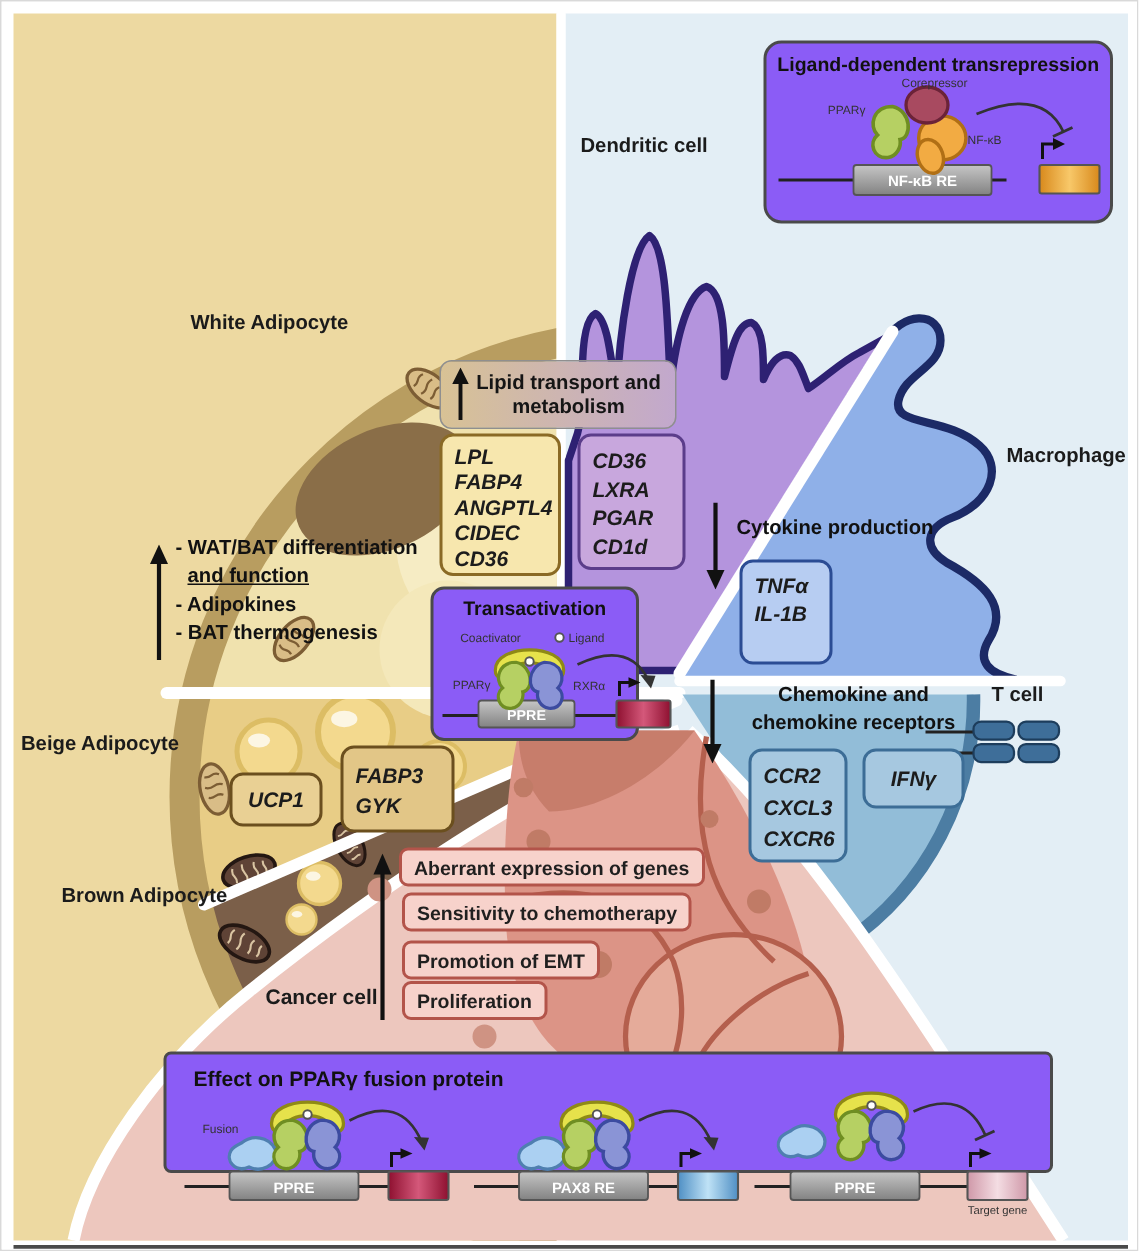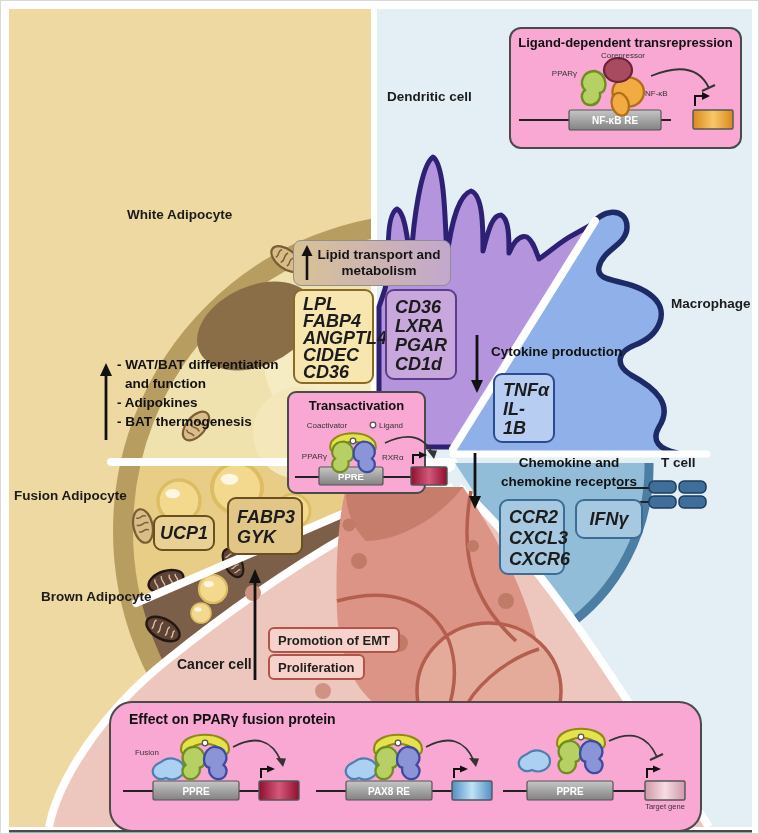--- a/index.html
+++ b/index.html
@@ -3,27 +3,27 @@
 <meta charset="utf-8">
 <style>
   html,body{margin:0;padding:0;background:#fff;}
   #fig{position:relative;width:759px;height:834px;background:#fff;overflow:hidden;
        font-family:"Liberation Sans",sans-serif;border:1px solid #d9d9d9;box-sizing:border-box;}
   .abs{position:absolute;}
   svg{display:block;}
   #bg{position:absolute;left:0;top:0;z-index:1;}
   .lbl{font-size:13.5px;font-weight:600;color:#1b1b1b;z-index:4;white-space:nowrap;}
   .genebox{z-index:4;border-radius:9px;font-style:italic;font-weight:700;color:#1c1c1c;
-           font-size:18px;padding:5px 8px;box-sizing:border-box;}
+           font-size:14px;padding:5px 8px;box-sizing:border-box;}
   .genebox div{line-height:17px;}
   .heading{font-size:13.5px;font-weight:600;color:#111;z-index:4;}
   .cancerbox{z-index:4;background:#f7d2cb;border:2px solid #b3544a;border-radius:6px;
              font-size:13px;font-weight:600;color:#201f1f;display:flex;align-items:center;
              padding:0 8px;box-sizing:border-box;white-space:nowrap;}
-  .panel{z-index:6;background:#f9a8d4;border:2px solid #4a4a4a;border-radius:12px;box-sizing:border-box;}
+  .panel{z-index:6;background:#8b5cf6;border:2px solid #4a4a4a;border-radius:12px;box-sizing:border-box;}
   .panel .ptitle{font-weight:700;color:#111;}
   .arrow-svg{z-index:4;}
   .smalltext{font:8px "Liberation Sans",sans-serif;fill:#333;}
 </style>
 </head>
 <body>
 
 <div id="fig">
 
   <svg id="bg" width="759" height="834" viewBox="0 0 759 834">
@@ -175,21 +175,21 @@
       <rect x="678" y="495" width="27" height="12" rx="5" fill="#3e6e99" stroke="#1d3d5c" stroke-width="1.5"></rect>
     </g>
 
     <rect x="8" y="829" width="743" height="2.5" fill="#4a4a4a"></rect>
   </svg>
 
   <div class="abs lbl" style="left:126px;top:206px;">White Adipocyte</div>
   <div class="abs lbl" style="left:386px;top:88px;">Dendritic cell</div>
   <div class="abs lbl" style="left:670px;top:295px;">Macrophage</div>
   <div class="abs lbl" style="left:660px;top:454px;">T cell</div>
-  <div class="abs lbl" style="left:13px;top:487px;">Fusion Adipocyte</div>
+  <div class="abs lbl" style="left:13px;top:487px;">Beige Adipocyte</div>
   <div class="abs lbl" style="left:40px;top:588px;">Brown Adipocyte</div>
   <div class="abs lbl" style="left:176px;top:655px;font-size:14px;">Cancer cell</div>
 
   <div class="abs" style="left:292px;top:239px;width:158px;height:46px;background:linear-gradient(90deg,#d8c295,#c2a8cd);
        border:1.5px solid #8f8f8f;border-radius:8px;z-index:4;display:flex;align-items:center;padding:2px 6px;box-sizing:border-box;">
     <svg width="14" height="36" viewBox="0 0 14 36">
       <line x1="7" y1="35" x2="7" y2="9" stroke="#111" stroke-width="2.6"></line>
       <polygon points="7,0 1.5,11 12.5,11" fill="#111"></polygon>
     </svg>
     <div style="flex:1;text-align:center;font-size:13.5px;font-weight:600;color:#151515;line-height:16px;">
@@ -212,21 +212,21 @@
     <div style="line-height:19px;">PGAR</div>
     <div style="line-height:19px;">CD1d</div>
   </div>
 
   <svg class="abs arrow-svg" style="left:97px;top:362px;" width="16" height="78" viewBox="0 0 16 78">
     <line x1="8" y1="77" x2="8" y2="11" stroke="#111" stroke-width="2.8"></line>
     <polygon points="8,0 2,13 14,13" fill="#111"></polygon>
   </svg>
   <div class="abs heading" style="left:116px;top:354px;width:190px;line-height:19px;">
     <div>- WAT/BAT differentiation</div>
-    <div style="padding-left:8px;">and function</div>
+    <div style="padding-left:8px;text-decoration:underline;">and function</div>
     <div>- Adipokines</div>
     <div>- BAT thermogenesis</div>
   </div>
 
   <div class="abs genebox" style="left:152px;top:514px;width:62px;height:30px;background:#e9d094;border:2px solid #6b4f1e;
        display:flex;align-items:center;justify-content:center;padding:16px;">
     <span>UCP1</span>
   </div>
   <div class="abs genebox" style="left:226px;top:496px;width:76px;height:58px;background:#e2c687;border:2px solid #6b4f1e;padding-top:8px;">
     <div style="line-height:20px;">FABP3</div>
@@ -259,20 +259,22 @@
   </div>
   <div class="abs genebox" style="left:574px;top:498px;width:68px;height:40px;background:#a6c8e0;border:2px solid #3c6d96;
        display:flex;align-items:center;justify-content:center;padding:0;">
     <span>IFNγ</span>
   </div>
 
   <svg class="abs arrow-svg" style="left:246px;top:568px;" width="16" height="112" viewBox="0 0 16 112">
     <line x1="8" y1="111" x2="8" y2="12" stroke="#111" stroke-width="2.8"></line>
     <polygon points="8,0 2,14 14,14" fill="#111"></polygon>
   </svg>
+  <div class="abs cancerbox" style="left:265px;top:564px;height:26px;">Aberrant expression of genes</div>
+  <div class="abs cancerbox" style="left:267px;top:594px;height:26px;">Sensitivity to chemotherapy</div>
   <div class="abs cancerbox" style="left:267px;top:626px;height:26px;">Promotion of EMT</div>
   <div class="abs cancerbox" style="left:267px;top:653px;height:26px;">Proliferation</div>
 
   <div class="abs panel" style="left:508px;top:26px;width:233px;height:122px;">
     <div class="ptitle" style="text-align:center;font-size:13px;margin-top:6px;">Ligand-dependent transrepression</div>
     <svg width="229" height="94" viewBox="0 0 229 94">
       <line x1="8" y1="70" x2="160" y2="70" stroke="#222" stroke-width="2"></line>
       <rect x="58" y="60" width="92" height="20" rx="2" fill="url(#grayRE)" stroke="#555" stroke-width="1.2"></rect>
       <text x="104" y="74" text-anchor="middle" style="font:700 10px 'Liberation Sans',sans-serif" fill="#fff">NF-κB RE</text>
       <use href="#nfkb-blob" transform="translate(113,42) scale(1.05)"></use>
@@ -305,21 +307,21 @@
       <text x="38" y="46" text-anchor="end" class="smalltext">PPARγ</text>
       <text x="93" y="47" text-anchor="start" class="smalltext">RXRα</text>
       <path d="M96,30 Q130,14 143,40" fill="none" stroke="#333" stroke-width="1.8"></path>
       <polygon points="145,46 138,37 148,37.5" fill="#333"></polygon>
       <path d="M124,51 V42 H133" fill="none" stroke="#111" stroke-width="2"></path>
       <polygon points="138,42 130,38.5 130,45.5" fill="#111"></polygon>
       <rect x="122" y="54" width="36" height="18" rx="1.5" fill="url(#crimsonG)" stroke="#555" stroke-width="1.4"></rect>
     </svg>
   </div>
 
-  <div class="abs panel" style="left:108px;top:700px;width:593px;height:131px;border-radius:23px;">
+  <div class="abs panel" style="left:108px;top:700px;width:593px;height:81px;border-radius:5px;">
     <div class="ptitle" style="font-size:14px;margin:8px 0 0 18px;">Effect on PPARγ fusion protein</div>
     <svg width="585" height="84" viewBox="0 0 585 84">
 
       <g>
         <line x1="12" y1="64" x2="182" y2="64" stroke="#222" stroke-width="2"></line>
         <rect x="42" y="54" width="86" height="19" rx="2" fill="url(#grayRE)" stroke="#555" stroke-width="1.2"></rect>
         <text x="85" y="68" text-anchor="middle" style="font:700 10px 'Liberation Sans',sans-serif" fill="#fff">PPRE</text>
         <use href="#arc-yellow" transform="translate(94,18) scale(1.0)"></use>
         <use href="#blob-fusion" transform="translate(62,42)"></use>
         <use href="#blob-green" transform="translate(84,34) scale(0.95)"></use>

